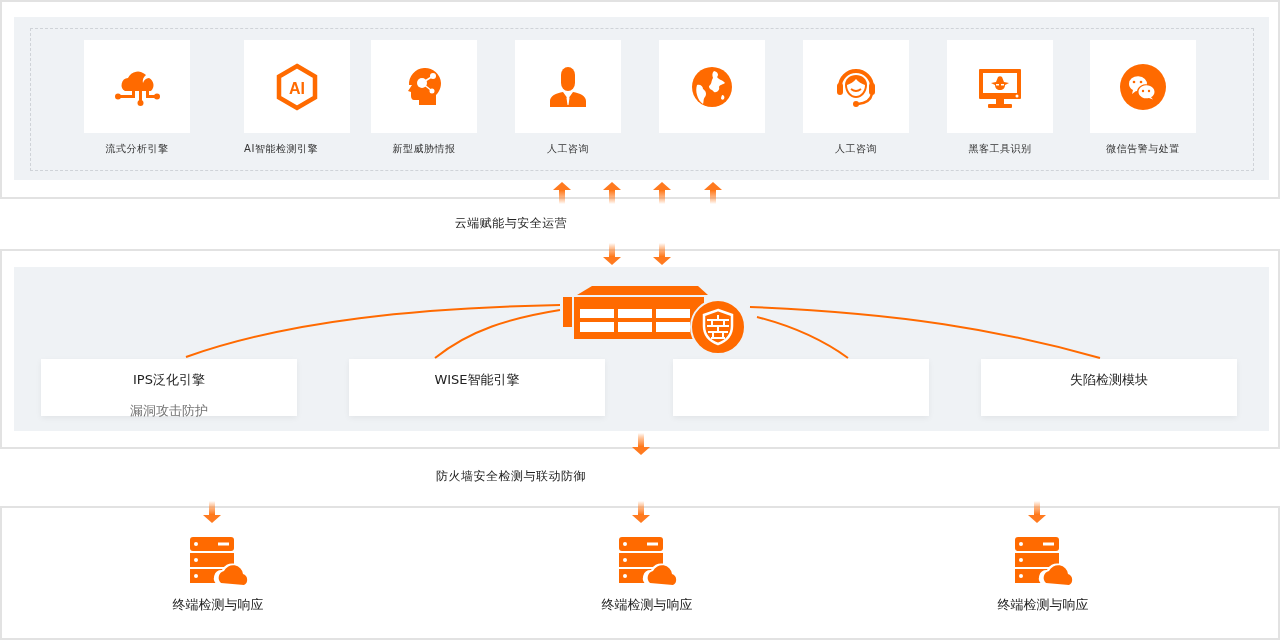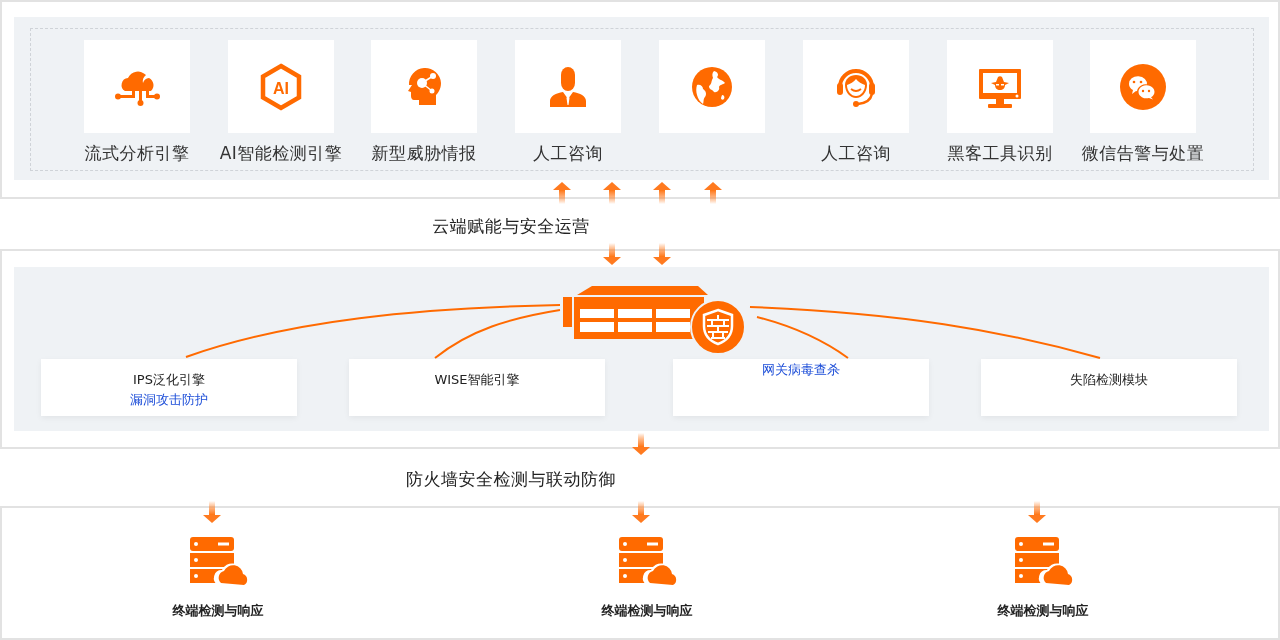--- a/index.html
+++ b/index.html
@@ -12,36 +12,36 @@
   .frame-bot { top: 506px; height: 134px; border-bottom: 2px solid #e2e2e2; }
 
   .panel { position: absolute; background: #eff2f5; }
   .panel-top { left: 14px; top: 17px; width: 1255px; height: 163px; }
   .panel-mid { left: 14px; top: 267px; width: 1255px; height: 164px; }
 
   .dashed { position: absolute; left: 30px; top: 28px; width: 1224px; height: 143px; border: 1.5px dashed #cfd3d8; }
 
   .tile { position: absolute; top: 40px; width: 106px; height: 93px; background: #fff; display: flex; align-items: center; justify-content: center; }
   .tile svg { width: 48px; height: 48px; }
-  .tile-label { position: absolute; top: 142px; width: 160px; text-align: center; font-size: 17px; color: #333; letter-spacing: 0.5px; }
-
-  .mid-label { position: absolute; left: 0; width: 1022px; text-align: center; font-size: 17px; color: #222; letter-spacing: 0.5px; }
+  .tile-label { position: absolute; top: 142px; width: 160px; text-align: center; font-size: 10px; color: #333; letter-spacing: 0.5px; }
+
+  .mid-label { position: absolute; left: 0; width: 1022px; text-align: center; font-size: 12px; color: #222; letter-spacing: 0.5px; }
 
   .arrow { position: absolute; width: 18px; height: 22px; }
 
   .card { position: absolute; top: 359px; width: 256px; height: 57px; background: #fff; box-shadow: 0 2px 6px rgba(0,0,0,0.06); text-align: center; }
   .card-title { margin-top: 12px; font-size: 13px; font-weight: normal; color: #222; }
-  .card-sub { margin-top: 2px; font-size: 13px; color: #1d4ed8; }
+  .card-sub { margin-top: 13px; font-size: 13px; color: #737373; }
 
   .curves { position: absolute; left: 0; top: 0; width: 1280px; height: 640px; pointer-events: none; }
 
   .device { position: absolute; left: 548px; top: 283px; width: 200px; height: 75px; }
 
   .endpoint { position: absolute; top: 535px; width: 62px; height: 52px; }
-  .endpoint-label { position: absolute; top: 596px; width: 160px; text-align: center; font-size: 13px; font-weight: bold; color: #222; margin-top: 6px; }
+  .endpoint-label { position: absolute; top: 596px; width: 160px; text-align: center; font-size: 13px; font-weight: normal; color: #222; }
 </style>
 </head>
 <body>
 
 <svg width="0" height="0" style="position:absolute">
   <defs>
     <linearGradient id="fadeUp" x1="0" y1="1" x2="0" y2="0">
       <stop offset="0" stop-color="#ff6a00" stop-opacity="0"></stop>
       <stop offset="0.55" stop-color="#ff8a3a" stop-opacity="0.75"></stop>
       <stop offset="1" stop-color="#ff6a00" stop-opacity="1"></stop>
@@ -85,21 +85,21 @@
     <circle cx="5" cy="33.5" r="3" fill="#ff6a00"></circle>
     <rect x="26" y="27" width="3" height="12" fill="#ff6a00"></rect>
     <circle cx="27.5" cy="40" r="3" fill="#ff6a00"></circle>
     <rect x="33" y="27" width="3" height="7" fill="#ff6a00"></rect>
     <rect x="33" y="32" width="11" height="3" fill="#ff6a00"></rect>
     <circle cx="44" cy="33.5" r="3" fill="#ff6a00"></circle>
   </svg>
 </div>
 <div class="tile-label" style="left:57px">流式分析引擎</div>
 
-<div class="tile" style="left:228px">
+<div class="tile" style="left:244px">
   <svg viewBox="0 0 48 48">
     <polygon points="24,3 42,13.5 42,34.5 24,45 6,34.5 6,13.5" fill="none" stroke="#ff6a00" stroke-width="4.5"></polygon>
     <text x="24" y="31" text-anchor="middle" font-family="Liberation Sans, sans-serif" font-weight="bold" font-size="16" fill="#ff6a00">AI</text>
   </svg>
 </div>
 <div class="tile-label" style="left:201px">AI智能检测引擎</div>
 
 <div class="tile" style="left:371px">
   <svg viewBox="0 0 48 48">
     <path d="M9,22 a16,16 0 0 1 32,-2 c0,6 -3,10 -5,12 l0,10 l-17,0 l0,-5 l-5,0 c-2,0 -3,-2 -3,-4 l0,-4 l-3,-1 l4,-6 z" fill="#ff6a00"></path>
@@ -231,21 +231,20 @@
 </svg>
 
 <div class="card" style="left:41px">
   <div class="card-title">IPS泛化引擎</div>
   <div class="card-sub">漏洞攻击防护</div>
 </div>
 <div class="card" style="left:349px">
   <div class="card-title">WISE智能引擎</div>
 </div>
 <div class="card" style="left:673px">
-  <div class="card-sub">网关病毒查杀</div>
 </div>
 <div class="card" style="left:981px">
   <div class="card-title">失陷检测模块</div>
 </div>
 
 <svg class="arrow" style="left:632px;top:433px">
     <use href="#arrowDown"></use>
   </svg>
 <div class="mid-label" style="top:468px">防火墙安全检测与联动防御</div>
 

